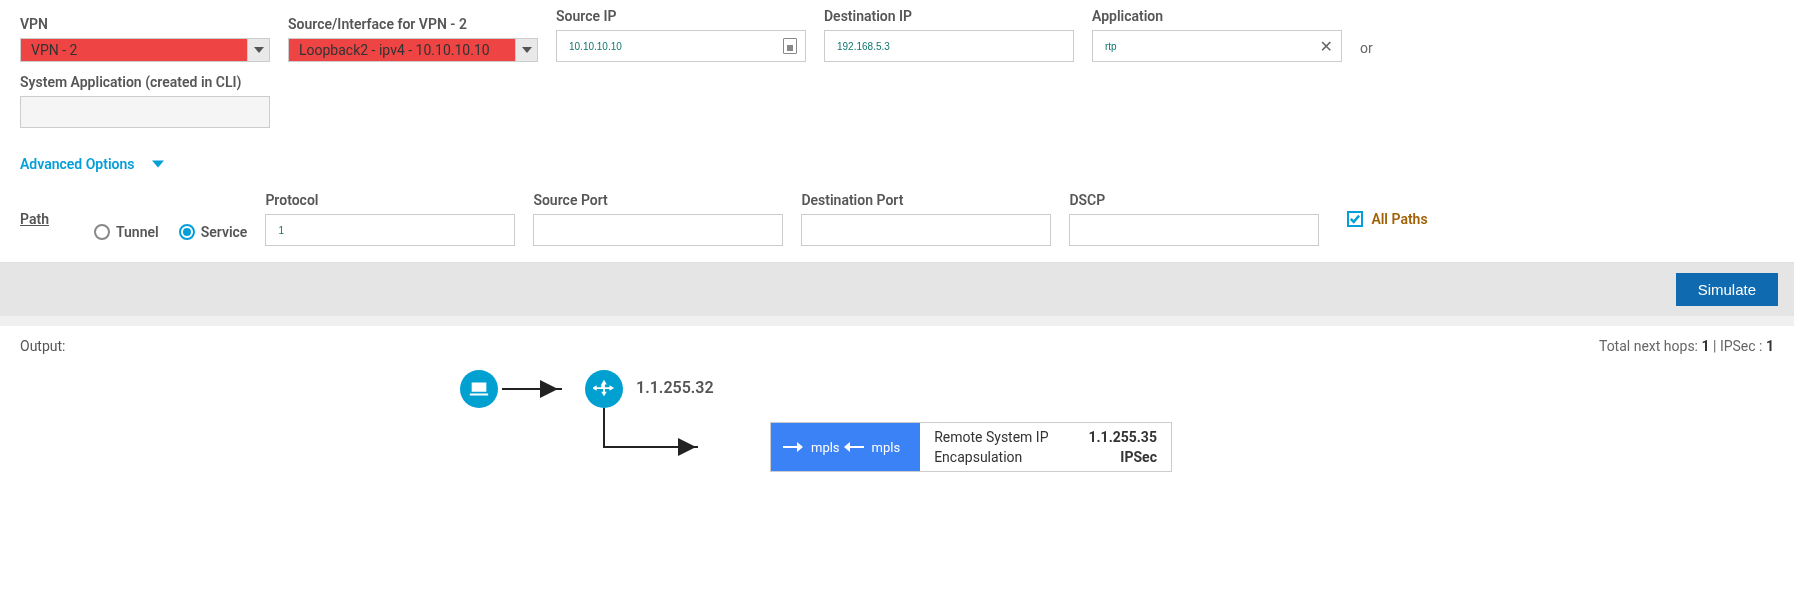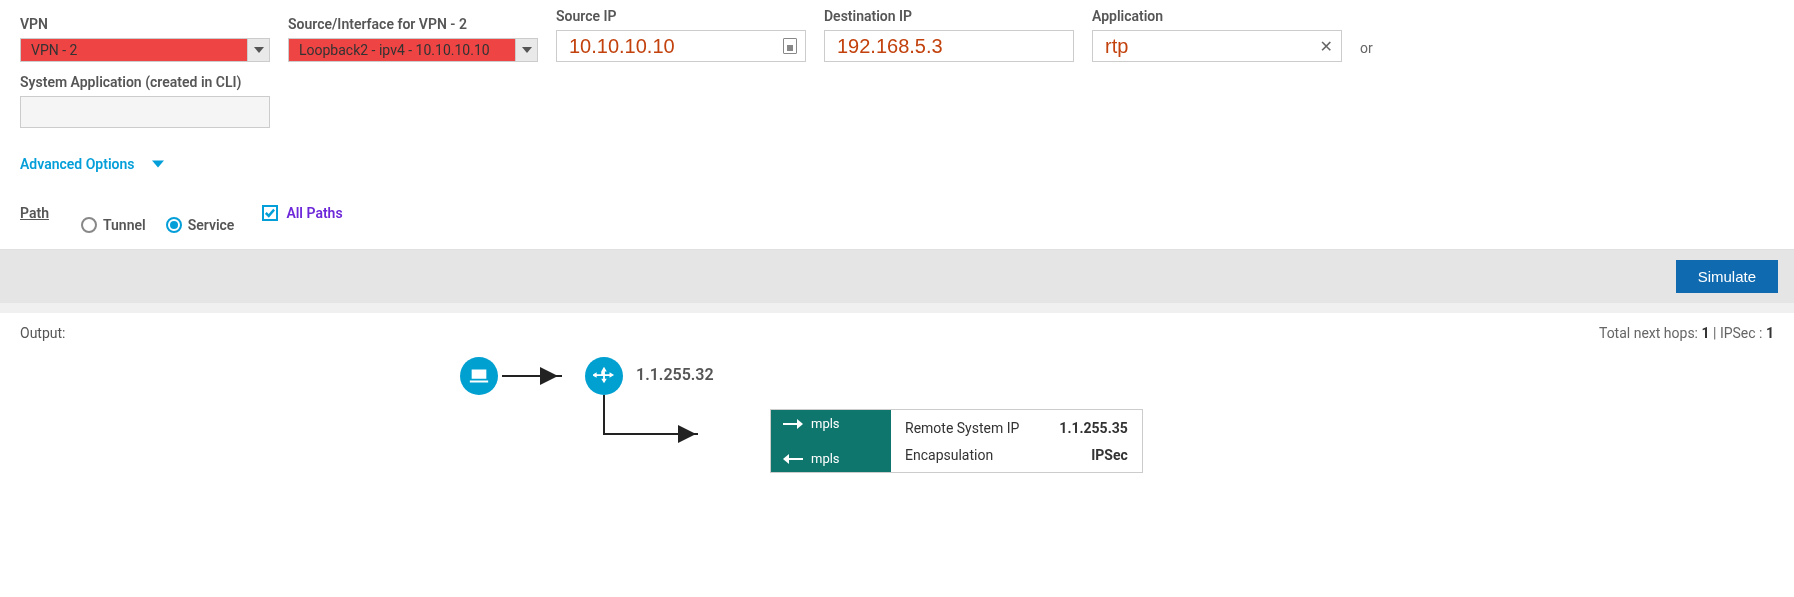--- a/index.html
+++ b/index.html
@@ -59,22 +59,22 @@
     padding: 0 10px;
     display: flex;
     align-items: center;
     background: #fff;
     position: relative;
   }
   .input input {
     border: none;
     outline: none;
     width: 100%;
-    font-size: 20px;
-    color: #c2410c;
+    font-size: 10px;
+    color: #0f766e;
     background: transparent;
   }
   .input .rt-icon {
     position: absolute;
     right: 8px;
     width: 14px; height: 16px;
     border: 1px solid #888;
     border-radius: 1px;
   }
   .input .rt-icon::after {
@@ -103,38 +103,38 @@
     gap: 18px;
     cursor: pointer;
     margin: 16px 0 20px 0;
   }
   .adv-link svg { width: 12px; height: 12px; fill: #049fd9; }
   .path-row {
     display: flex;
     align-items: center;
     gap: 18px;
   }
-  .path-label { font-weight: 600; color: #565656; margin-right: 14px; text-decoration: underline; }
+  .path-label { font-weight: 600; color: #565656; margin-right: 27px; text-decoration: underline; }
   .radio-group { display: flex; align-items: center; gap: 20px; }
   .radio-item { display: flex; align-items: center; gap: 6px; cursor: pointer; margin-top: 25px; }
   .radio {
     width: 16px; height: 16px; border: 2px solid #888; border-radius: 50%;
     display: inline-flex; align-items: center; justify-content: center;
   }
   .radio.checked { border-color: #049fd9; }
   .radio.checked::after { content:''; width: 8px; height: 8px; background:#049fd9; border-radius:50%; }
   .radio-text { font-weight: 600; color: #565656; }
   .checkbox {
     width: 16px; height: 16px; border: 2px solid #049fd9;
     display: inline-flex; align-items: center; justify-content: center;
     color: #049fd9;
   }
   .checkbox svg { width: 10px; height: 10px; stroke: #049fd9; stroke-width: 3; fill: none; }
   .cb-item { display: flex; align-items: center; gap: 8px; cursor: pointer; }
-  .cb-text { font-weight: 600; color: #6d28d9; }
+  .cb-text { font-weight: 600; color: #a16207; }
   .sim-bar {
     border-top: 1px solid #e0e0e0;
     background: #e5e5e5;
     padding: 10px 16px;
     display: flex;
     justify-content: flex-end;
   }
   .sim-btn {
     background: #0f6ab0;
     color: #fff;
@@ -174,26 +174,26 @@
     color: #555;
     font-size: 16px;
   }
   .hop-box {
     position: absolute;
     display: flex;
     border: 1px solid #ccc;
     background: #fff;
   }
   .hop-left {
-    background: #0f766e;
+    background: #3b82f6;
     color: #fff;
     padding: 6px 20px 6px 12px;
     display: flex;
-    flex-direction: column;
-    gap: 20px;
+    flex-direction: row;
+    gap: 4px;
     min-width: 120px;
   }
   .hop-left .ln { display: flex; align-items: center; gap: 8px; font-size: 13px; }
   .hop-left .arr { display:inline-block; position:relative; width:20px; height:10px; }
   .hop-left .arr::before { content:''; position:absolute; top:4px; left:0; right:4px; height:2px; background:#fff; }
   .hop-left .arr.r::after { content:''; position:absolute; right:0; top:0; border-left:6px solid #fff; border-top:5px solid transparent; border-bottom:5px solid transparent; }
   .hop-left .arr.l::before { left:4px; right:0; }
   .hop-left .arr.l::after { content:''; position:absolute; left:0; top:0; border-right:6px solid #fff; border-top:5px solid transparent; border-bottom:5px solid transparent; }
   .hop-right {
     padding: 6px 14px;
@@ -295,20 +295,46 @@
       <div class="radio-item">
         <span class="radio"></span>
         <span class="radio-text">Tunnel</span>
       </div>
       <div class="radio-item">
         <span class="radio checked"></span>
         <span class="radio-text">Service</span>
       </div>
     </div>
 
+    <div class="path-inputs advanced-row">
+      <div class="field">
+        <div class="label">Protocol</div>
+        <div class="input">
+          <input value="1" style="">
+        </div>
+      </div>
+      <div class="field">
+        <div class="label">Source Port</div>
+        <div class="input">
+          <input value="" style="">
+        </div>
+      </div>
+      <div class="field">
+        <div class="label">Destination Port</div>
+        <div class="input">
+          <input value="" style="">
+        </div>
+      </div>
+      <div class="field">
+        <div class="label">DSCP</div>
+        <div class="input">
+          <input value="" style="">
+        </div>
+      </div>
+    </div>
 
     <div class="cb-item" style="margin-left:10px;">
       <span class="checkbox">
         <svg viewBox="0 0 12 12">
             <path d="M1 6 L4.5 9.5 L11 2"></path>
           </svg>
       </span>
       <span class="cb-text">All Paths</span>
     </div>
   </div>

